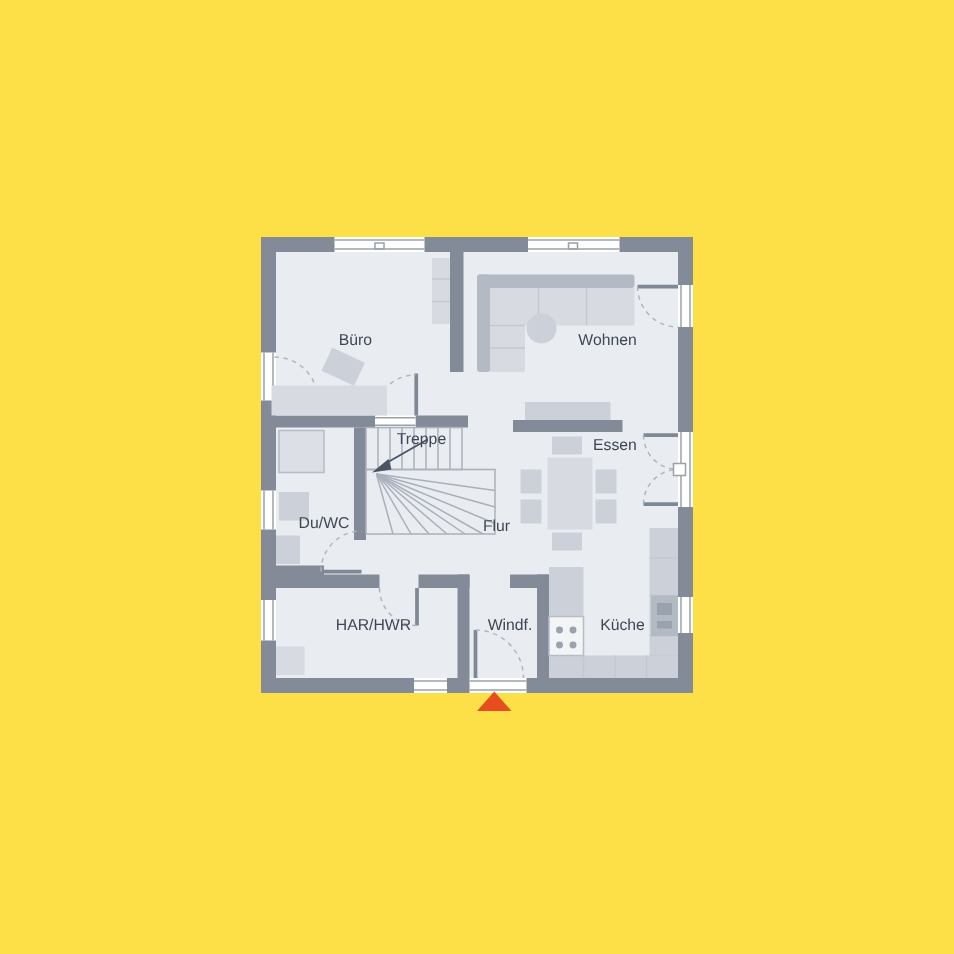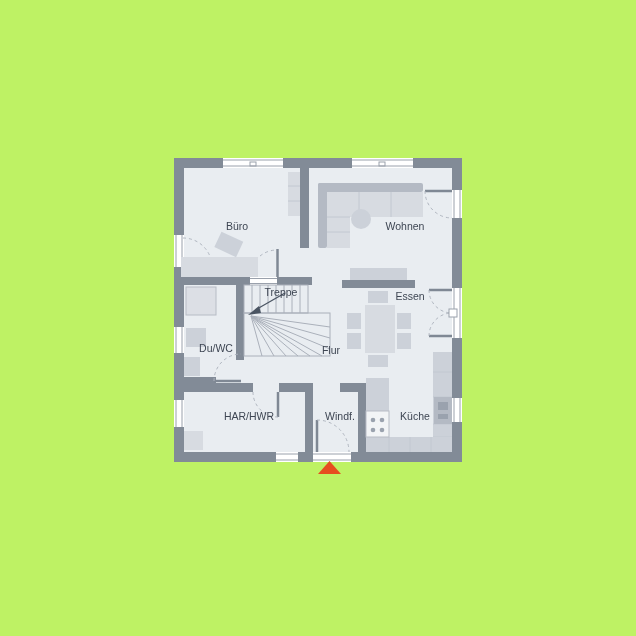--- a/index.html
+++ b/index.html
@@ -7,21 +7,21 @@
     padding: 0;
     width: 636px;
     height: 636px;
     background: #ffffff;
     font-family: "Liberation Sans", sans-serif;
   }
   .stage {
     position: relative;
     width: 636px;
     height: 636px;
-    background: #bef264;
+    background: #fde047;
     overflow: hidden;
   }
   svg { display: block; }
   .room-label {
     font-family: "Liberation Sans", sans-serif;
     font-size: 10.5px;
     fill: #3e4653;
   }
   .wall { fill: #828b97; }
   .winfill { fill: #ffffff; }

